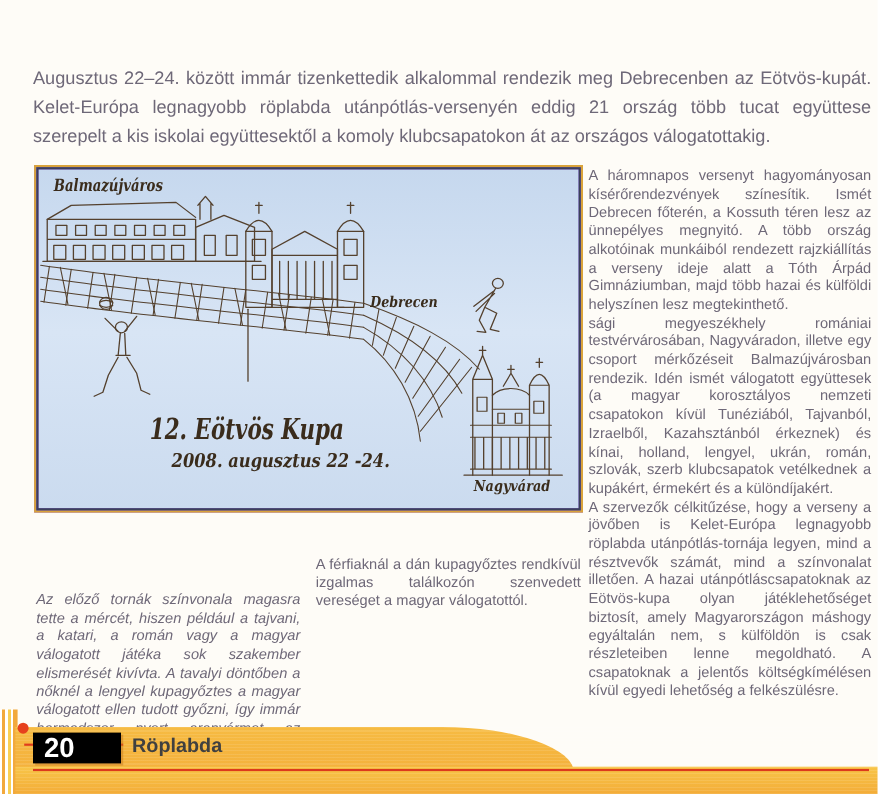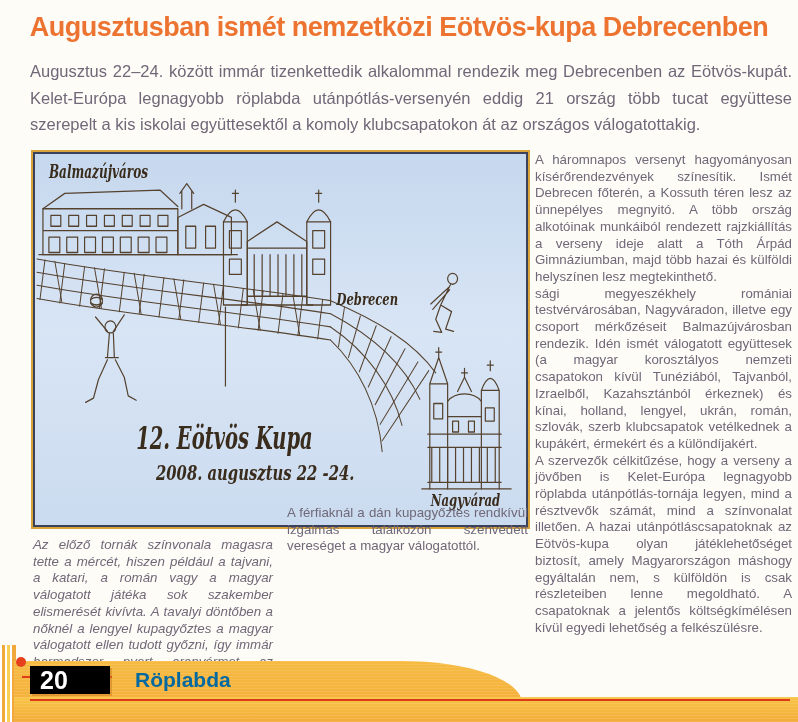--- a/index.html
+++ b/index.html
@@ -13,21 +13,21 @@
     position:absolute; top:12px; left:0; width:798px; text-align:center;
     font-size:27px; font-weight:bold; letter-spacing:-0.5px; color:#ED7331;
   }
   
   .intro {
     position:absolute; top:58px; left:30px; width:762px;
     font-size:16.5px; line-height:1.62; color:#6E6878; text-align:justify;
   }
   
   .illu-outer {
-    position:absolute; left:31px; top:150px; width:499px; height:379px;
+    position:absolute; left:31px; top:150px; width:499px; height:316px;
     border:2px solid #D9A33B; box-sizing:border-box; background:#8b5cf6;
   }
   .illu-inner {
     position:absolute; inset:0; border:2px solid #3C415A; box-sizing:border-box;
     background:linear-gradient(180deg,#C6D8EE 0%,#D8E5F5 48%,#CBDBEF 100%);
   }
   .illu-inner svg { position:absolute; left:0; top:0; width:100%; height:100%; }
   .illu-label { font-family:"DejaVu Serif", serif; font-style:italic; font-weight:bold; fill:#3A2C1C; }
   
   .col {
@@ -68,37 +68,36 @@
   }
   .pagenum-box {
     position:absolute; left:30px; top:666px; width:80px; height:28px;
     background:#000000; box-shadow:2px 2px 0 rgba(196,118,28,0.45);
   }
   .pagenum {
     position:absolute; left:10px; top:0; line-height:28px;
     font-size:25px; font-weight:bold; color:#ffffff;
   }
   .section-label {
-    position:absolute; left:135px; top:668px;
-    font-size:21px; font-weight:bold; color:#0369a1;
+    position:absolute; left:120px; top:668px;
+    font-size:18px; font-weight:bold; color:#404040;
   }
   .footer-rule {
     position:absolute; left:30px; top:699px; width:760px; height:2px; background:#DD3A1C;
   }
   .magazine-title {
     position:absolute; right:10px; top:672px; width:560px; text-align:right;
     font-size:16px; font-weight:bold; color:#E8481E; letter-spacing:0.2px;
   }
 </style>
 </head>
 <body>
 
 <div class="page">
 
-  <div class="headline">Augusztusban ismét nemzetközi Eötvös-kupa Debrecenben</div>
 
   <div class="intro">Augusztus 22–24. között immár tizenkettedik alkalommal rendezik meg Debrecenben az Eötvös-kupát. Kelet-Európa legnagyobb röplabda utánpótlás-versenyén eddig 21 ország több tucat együttese szerepelt a kis iskolai együttesektől a komoly klubcsapatokon át az országos válogatottakig.</div>
 
   <div class="illu-outer">
     <div class="illu-inner">
       <svg viewBox="0 0 495 339" preserveAspectRatio="none">
         <g stroke="#54412E" stroke-width="1.2" fill="none" stroke-linecap="round" stroke-linejoin="round">
 
           <g>
             <path d="M8,50 L30,36 L126,33 L144,48 M30,36 L126,33"></path>

